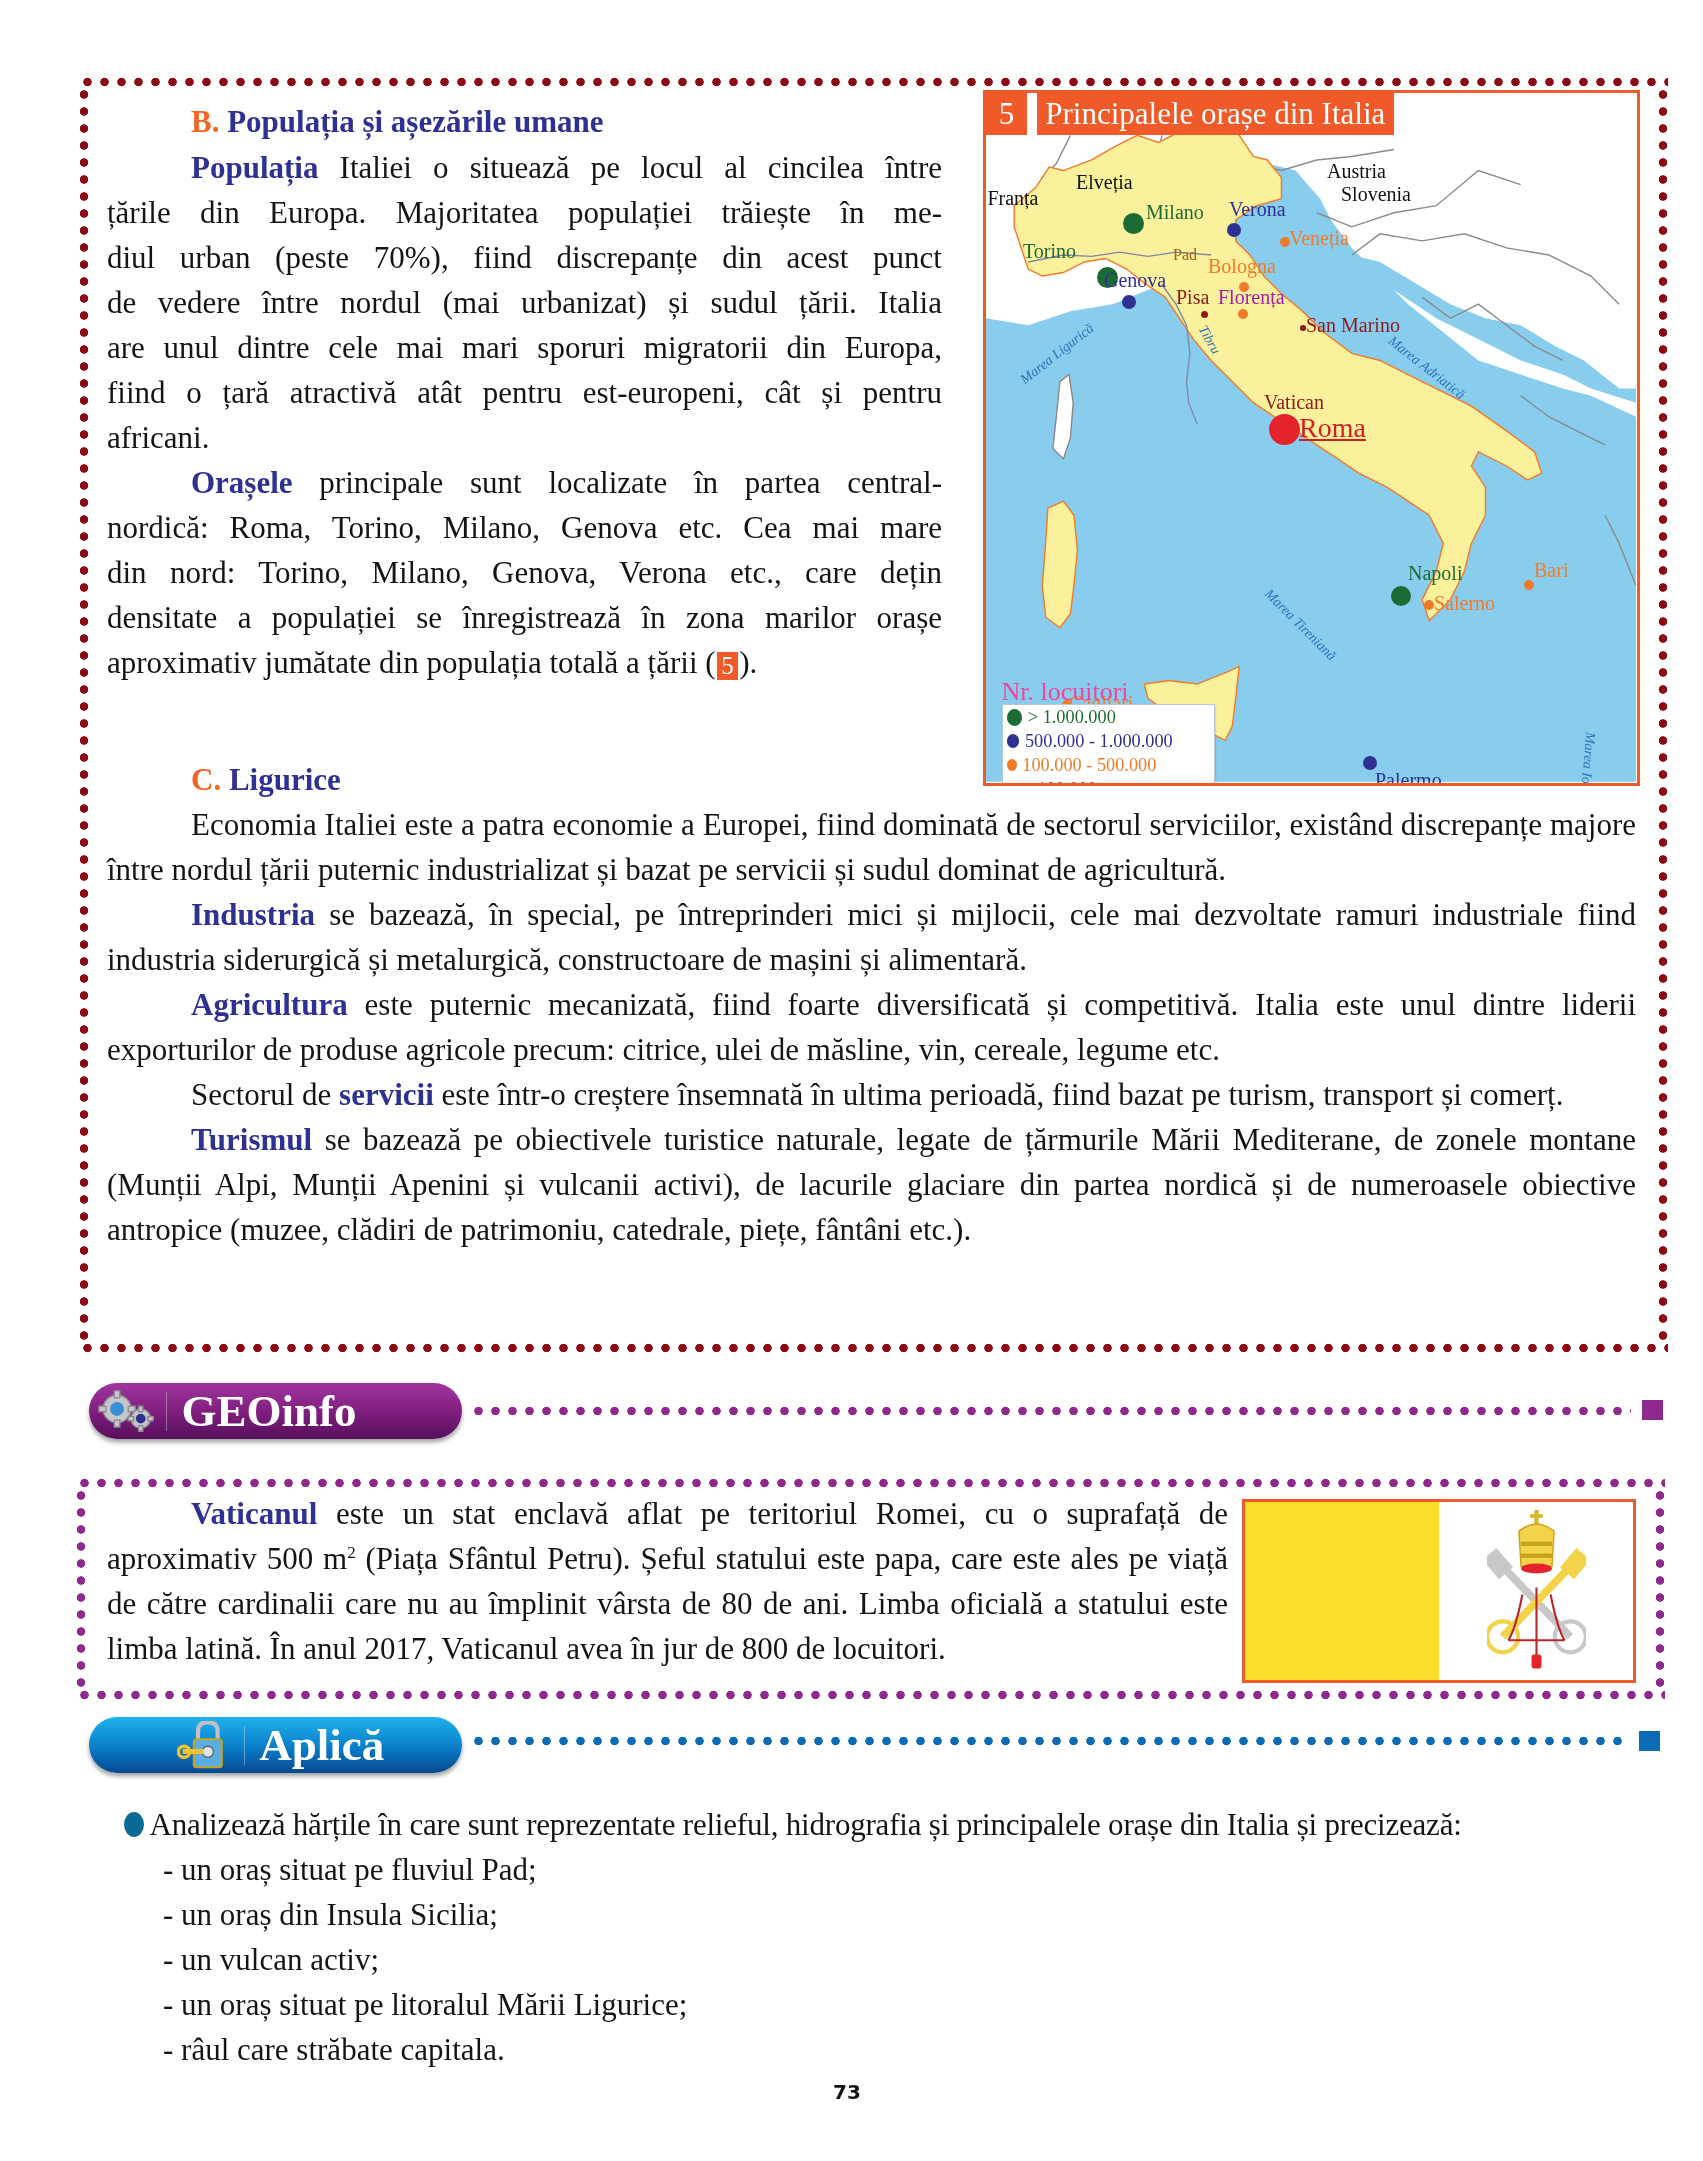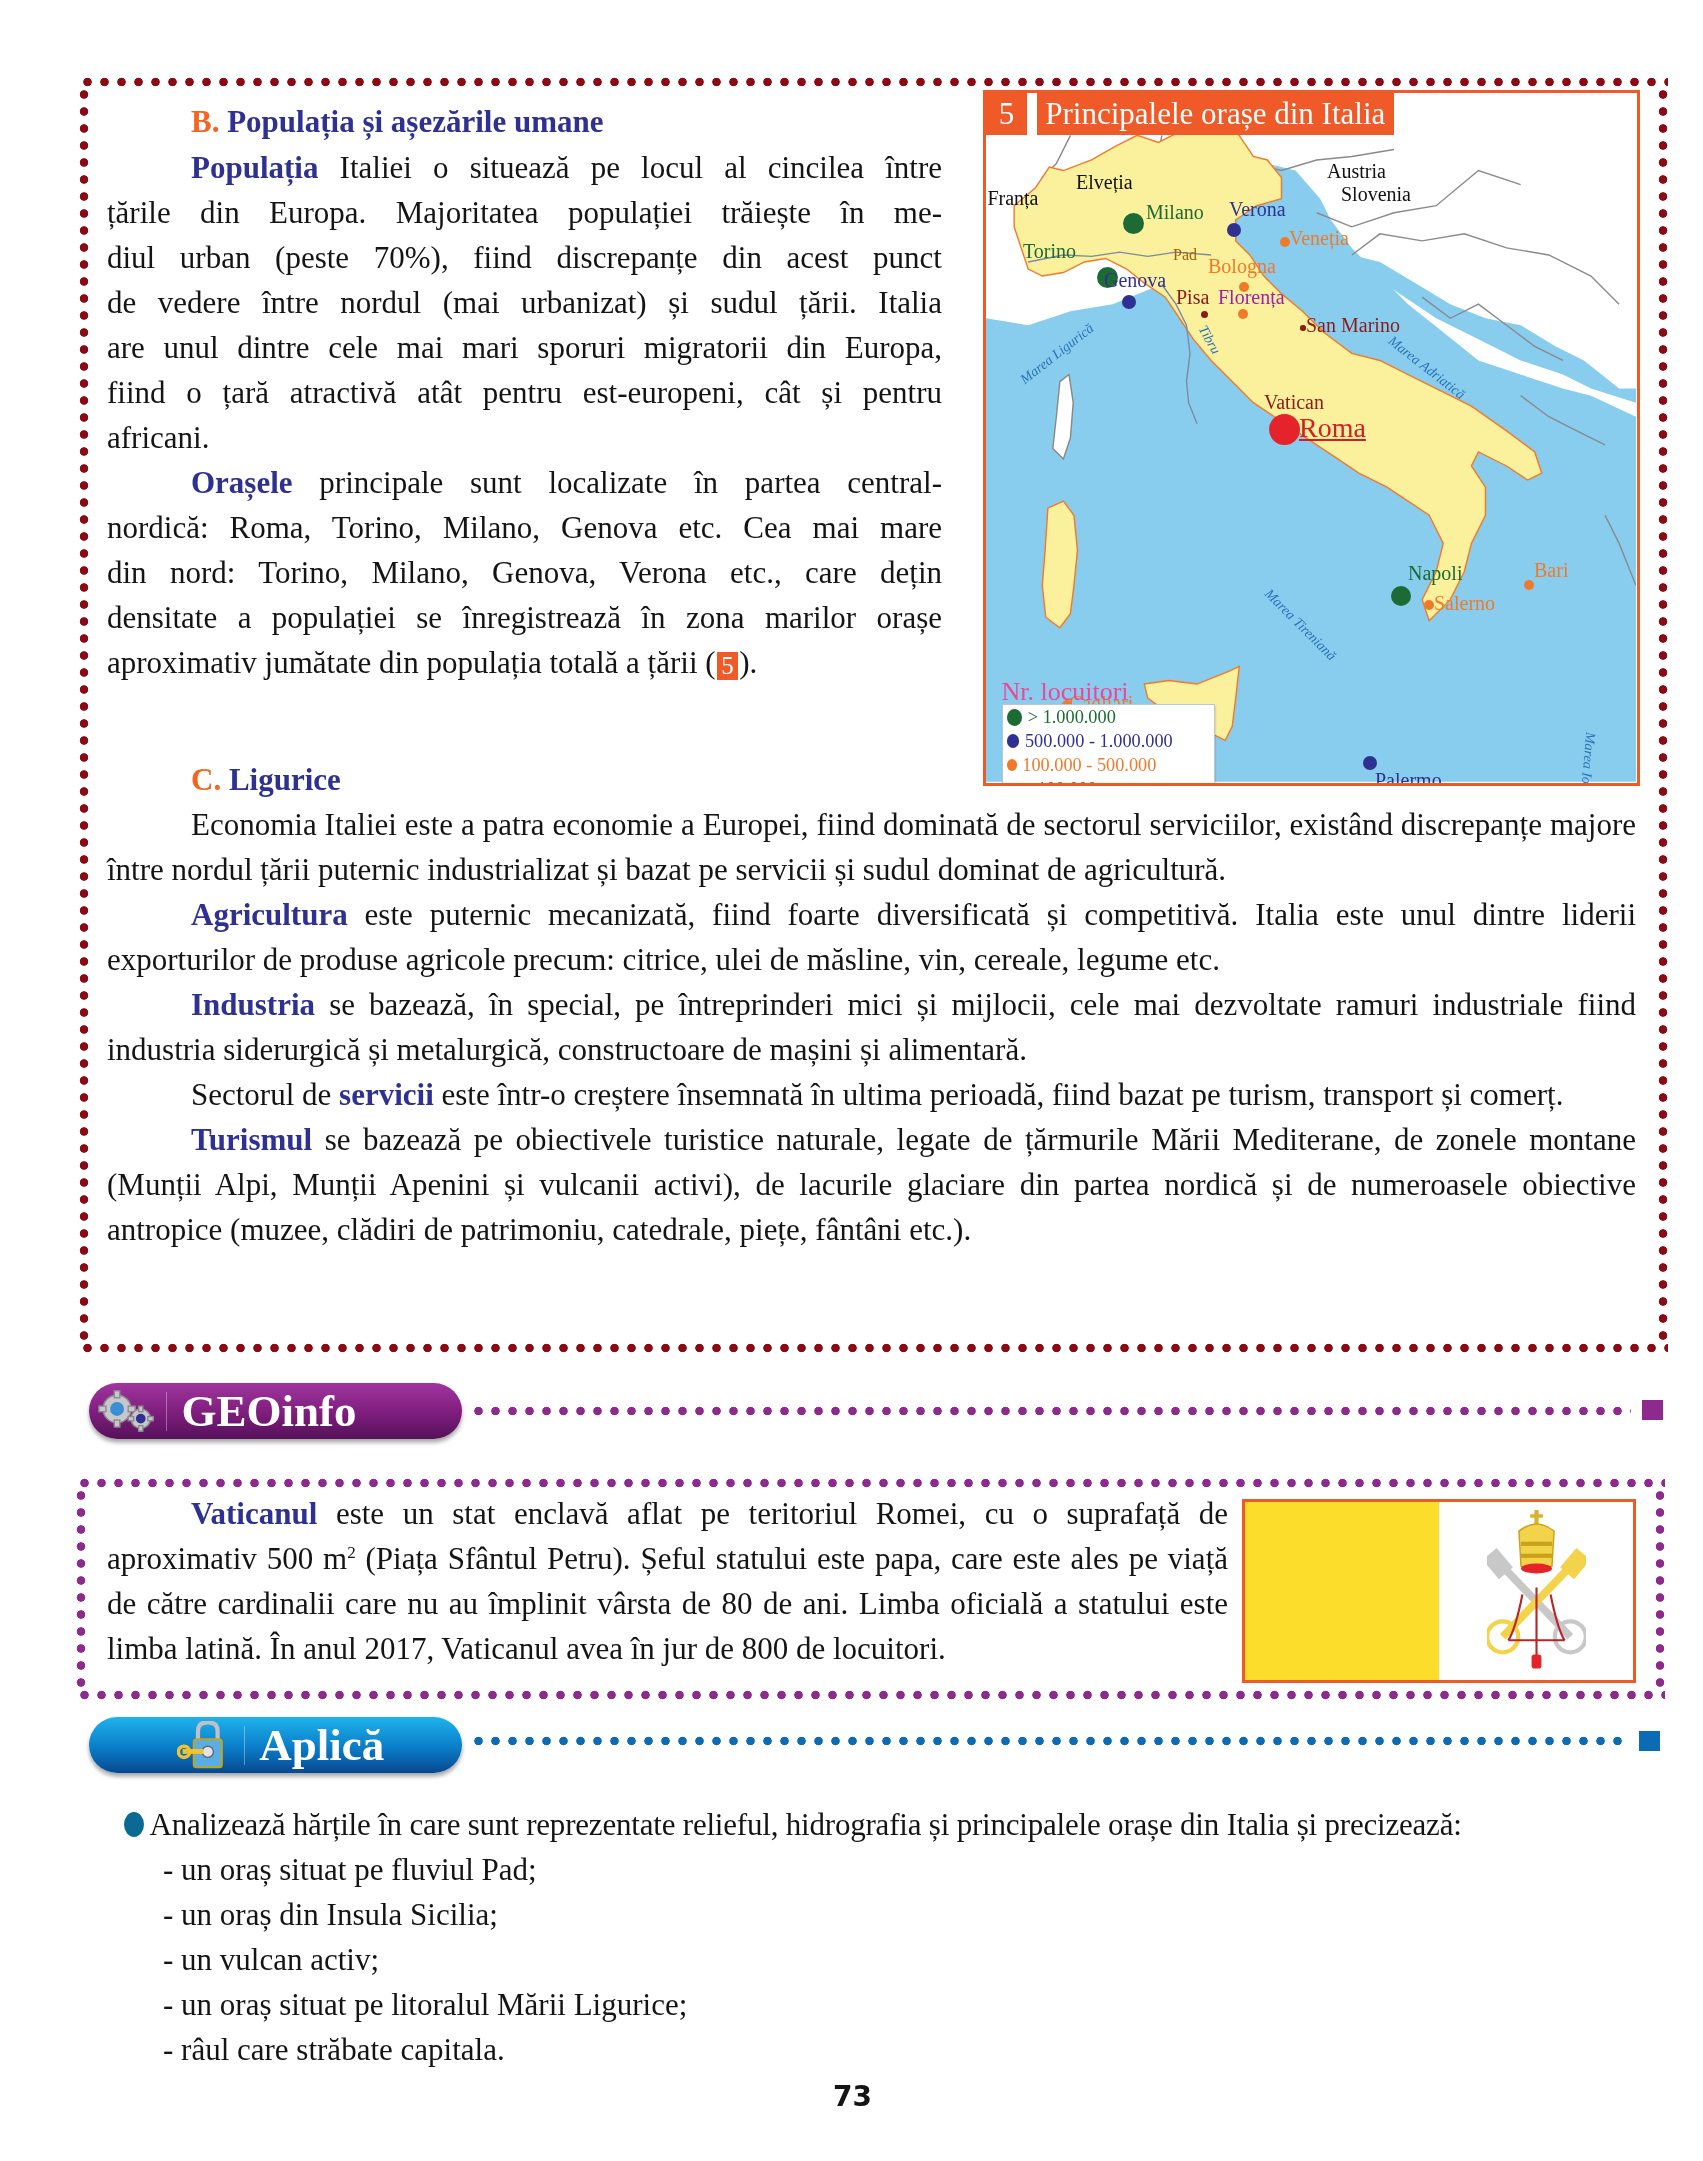--- a/index.html
+++ b/index.html
@@ -44,21 +44,21 @@
   .pill-apl { background:linear-gradient(#1fb3ec 0%, #0a7cc8 55%, #07488f 100%);justify-content:center; }
   .pill .ico { width:77px; height:56px; display:flex; align-items:center; justify-content:center; }
   .pill .sep { width:1.4px; height:39px; background:rgba(255,255,255,0.35); margin-right:14px; }
   .pill .lbl { color:#fff; font-size:45px; font-weight:bold; line-height:56px; }
   .end-square { width:21px; height:20px; }
 
   .flag { left:1242px; top:1499px; width:394px; height:184px; border:3.5px solid #f05a28; box-sizing:border-box; display:flex; }
 
   .q-bullet { width:20px; height:25px; border-radius:50%; background:#0a6a93; }
   .list-item { font-size:31px; line-height:45px; }
-  .pagenum { font-family:"DejaVu Sans", sans-serif; font-weight:bold; font-size:28px; }
+  .pagenum { font-family:"DejaVu Sans", sans-serif; font-weight:bold; font-size:20px; }
 </style>
 </head>
 <body>
 
 <div class="abs dots-h red" style="left:79px; top:77px; width:1589px;"></div>
 <div class="abs dots-h red" style="left:79px; top:1343px; width:1589px;"></div>
 <div class="abs dots-v red" style="left:79px; top:86px; height:1260px;"></div>
 <div class="abs dots-v red" style="left:1658px; top:86px; height:1260px;"></div>
 
 <div class="abs" style="left:107px; top:99px; width:835px;">
@@ -176,22 +176,22 @@
       </div>
   </div>
 </div>
 
 <div class="abs" style="left:107px; top:757px; width:1529px;">
   <h2 class="heading" style="padding-left:84px; margin-bottom:0;">
     <span class="letter">C.</span>
     <span>Ligurice</span>
   </h2>
   <p class="p indent">Economia Italiei este a patra economie a Europei, fiind dominată de sectorul serviciilor, existând discrepanțe majore între nordul țării puternic industrializat și bazat pe servicii și sudul dominat de agricultură.</p>
+  <p class="p indent"><span class="kw">Industria</span><span> se bazează, în special, pe întreprinderi mici și mijlocii, cele mai dezvoltate ramuri industriale fiind industria siderurgică și metalurgică, constructoare de mașini și alimentară.</span></p>
   <p class="p indent"><span class="kw">Agricultura</span><span> este puternic mecanizată, fiind foarte diversificată și competitivă. Italia este unul dintre liderii exporturilor de produse agricole precum: citrice, ulei de măsline, vin, cereale, legume etc.</span></p>
-  <p class="p indent"><span class="kw">Industria</span><span> se bazează, în special, pe întreprinderi mici și mijlocii, cele mai dezvoltate ramuri industriale fiind industria siderurgică și metalurgică, constructoare de mașini și alimentară.</span></p>
   <p class="p indent"><span>Sectorul de </span><span class="kw">servicii</span><span> este într-o creștere însemnată în ultima perioadă, fiind bazat pe turism, transport și comerț.</span></p>
   <p class="p indent"><span class="kw">Turismul</span><span> se bazează pe obiectivele turistice naturale, legate de țărmurile Mării Mediterane, de zonele montane (Munții Alpi, Munții Apenini și vulcanii activi), de lacurile glaciare din partea nordică și de numeroasele obiective antropice (muzee, clădiri de patrimoniu, catedrale, piețe, fântâni etc.).</span></p>
 </div>
 
 <div class="abs pill pill-geo" style="left:89px; top:1383px; width:373px;">
   <span class="ico">
     <svg width="63" height="46" viewBox="0 0 90 66">
       <g fill="#c8c8cc" stroke="#8a8a90" stroke-width="2">
         <circle cx="30" cy="30" r="20"></circle>
         <rect x="26" y="4" width="8" height="10"></rect>

